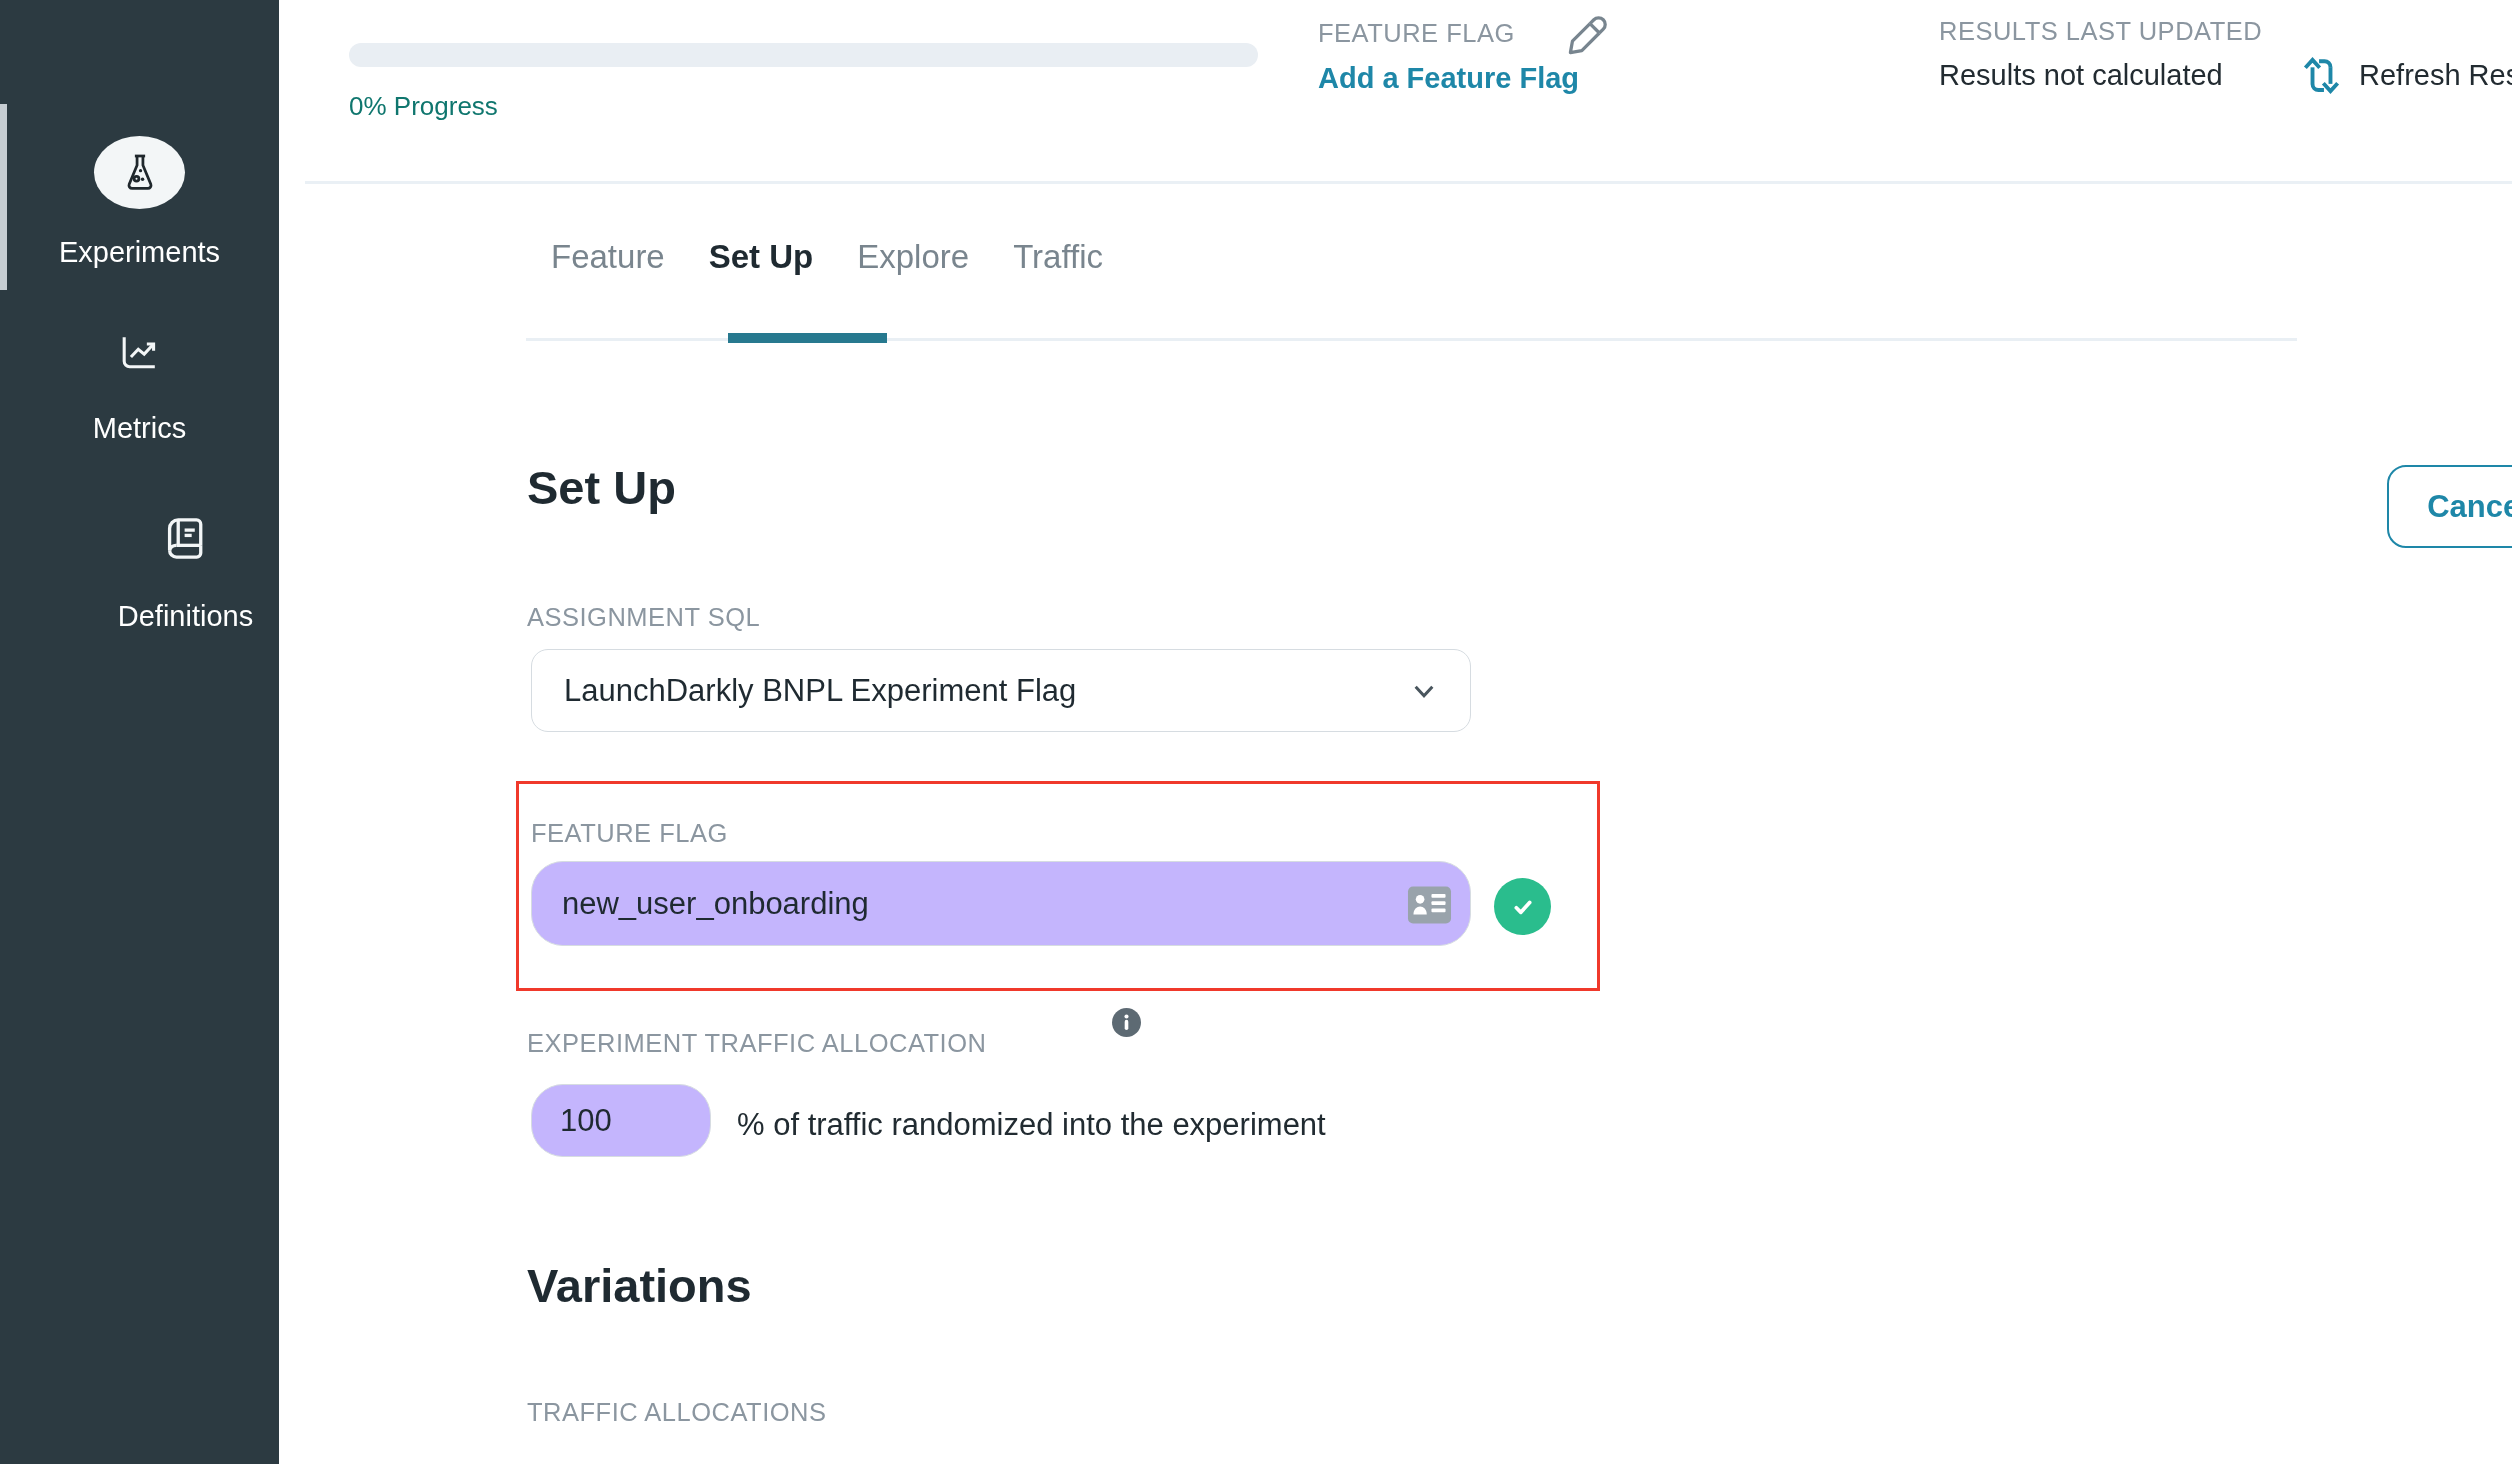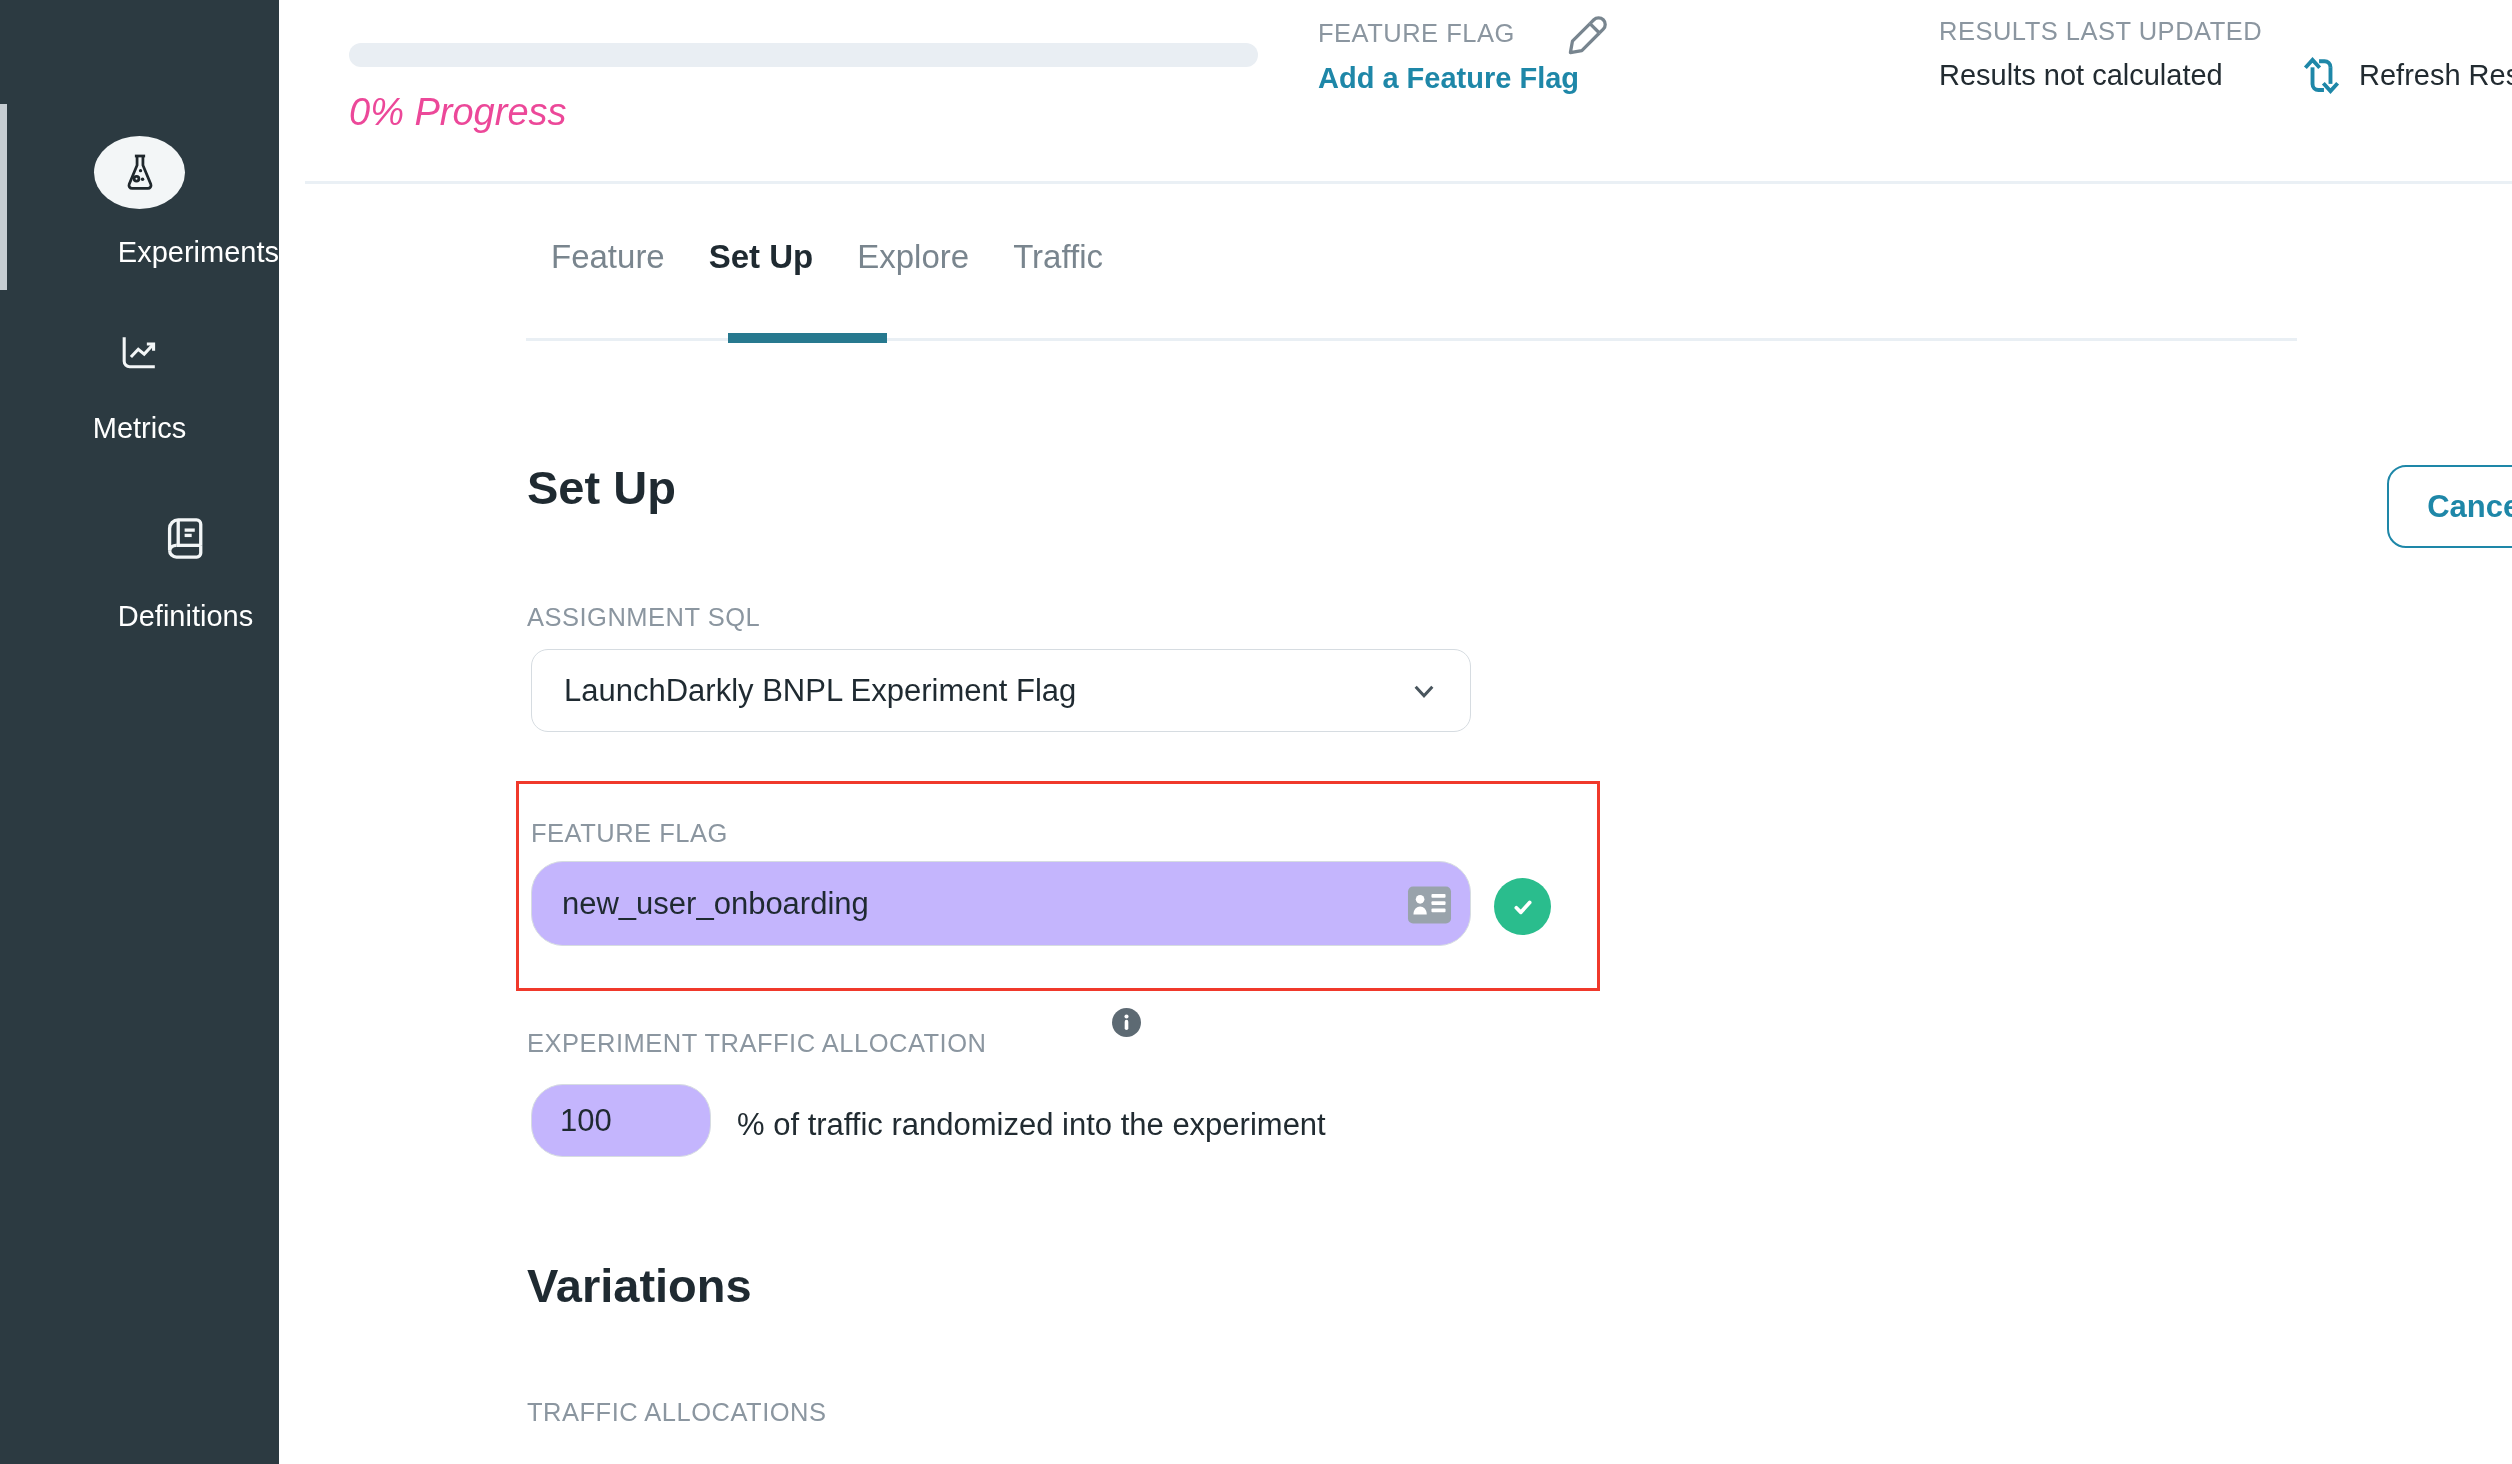--- a/index.html
+++ b/index.html
@@ -12,32 +12,32 @@
   
   .sidebar { position:absolute; left:0; top:0; width:279px; height:1464px; background:#2c3a41; }
   .logo { position:absolute; top:21px; left:0; width:100%; text-align:center;
           color:#ffffff; font-size:55px; font-weight:700; letter-spacing:0.9px; cursor:pointer; }
   .side-scrollbar { position:absolute; left:0; top:104px; width:6.6px; height:186px; background:#c6cdd2; }
   .nav-item { position:absolute; left:0; width:100%; text-align:center; cursor:pointer; }
   .nav-label { display:block; color:#ffffff; font-size:29px; font-weight:400; }
   .icon-bubble { width:91px; height:73px; border-radius:50%; background:#f3f6f7;
                  margin:0 auto; display:flex; align-items:center; justify-content:center; }
   #nav-experiments { top:136px; }
-  #nav-experiments .nav-label { margin-top:27.4px;text-align:right; }
+  #nav-experiments .nav-label { margin-top:27.4px; }
   #nav-metrics { top:328px;text-align:center; }
   #nav-metrics .nav-label { margin-top:35px; }
   #nav-definitions { top:510px;margin-left:46px; }
   #nav-definitions .nav-label { margin-top:33px; }
   .nav-icon-plain { display:block; margin:0 auto; }
 
   
   .progress-track { position:absolute; left:349px; top:43px; width:909px; height:24px;
                     border-radius:12.3px; background:#e9eef3; overflow:hidden; }
   .progress-fill { height:100%; width:0%; background:#1e87a8; }
-  .progress-text { position:absolute; left:349px; top:91px; font-size:38px; color:#ec4899;font-style:italic; }
+  .progress-text { position:absolute; left:349px; top:91px; font-size:26px; color:#0f766e; }
 
   .hdr-divider { position:absolute; left:305px; top:181px; width:2208px; height:2.8px; background:#eaf0f5; }
 
   .ff-top-label { position:absolute; left:1318px; top:19px; font-size:25.5px; color:#8b96a0; letter-spacing:0.5px; }
   .pencil-btn { position:absolute; left:1561px; top:13.2px; width:49px; height:49px; cursor:pointer; }
   .add-ff-link { position:absolute; left:1318px; top:62px; font-size:29px; font-weight:700; color:#1e87a8; cursor:pointer; }
 
   .results-label { position:absolute; left:1939px; top:17px; font-size:25.5px; color:#8b96a0; letter-spacing:0.5px; }
   .results-status { position:absolute; left:1939px; top:59px; font-size:29px; color:#222b31; }
   .refresh-btn { position:absolute; left:2297px; top:51px; width:49px; height:49px; cursor:pointer; }

